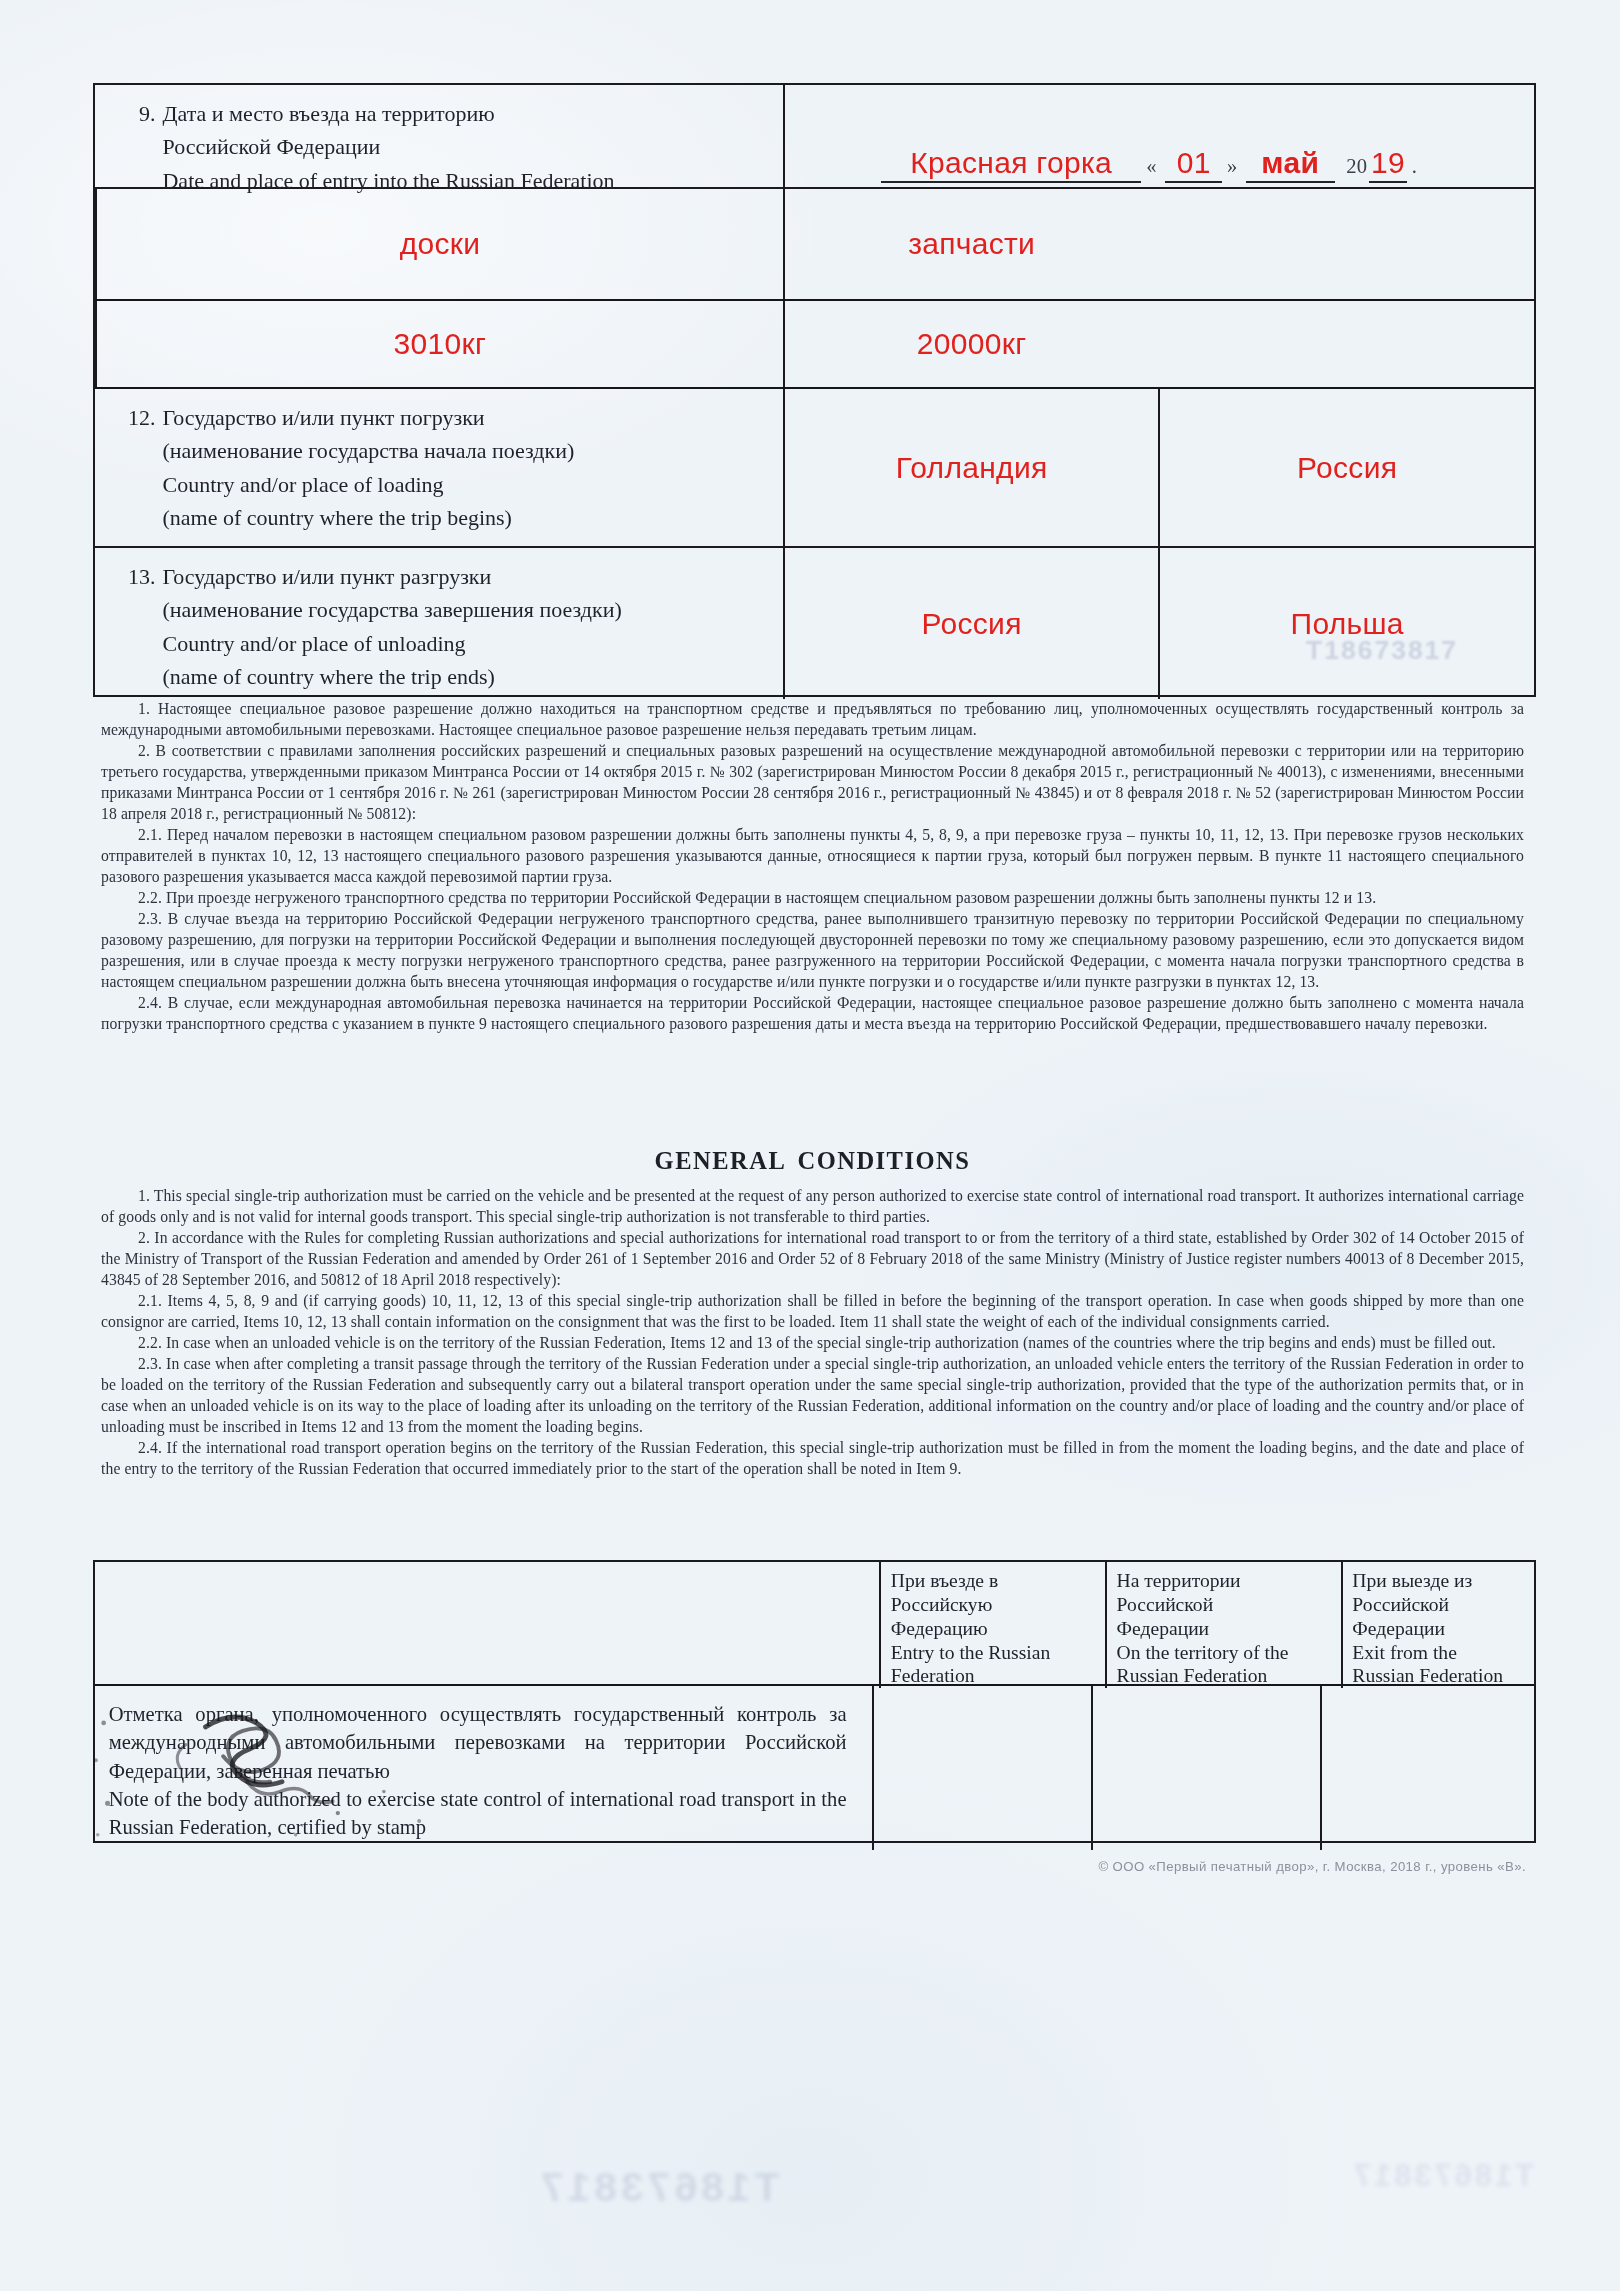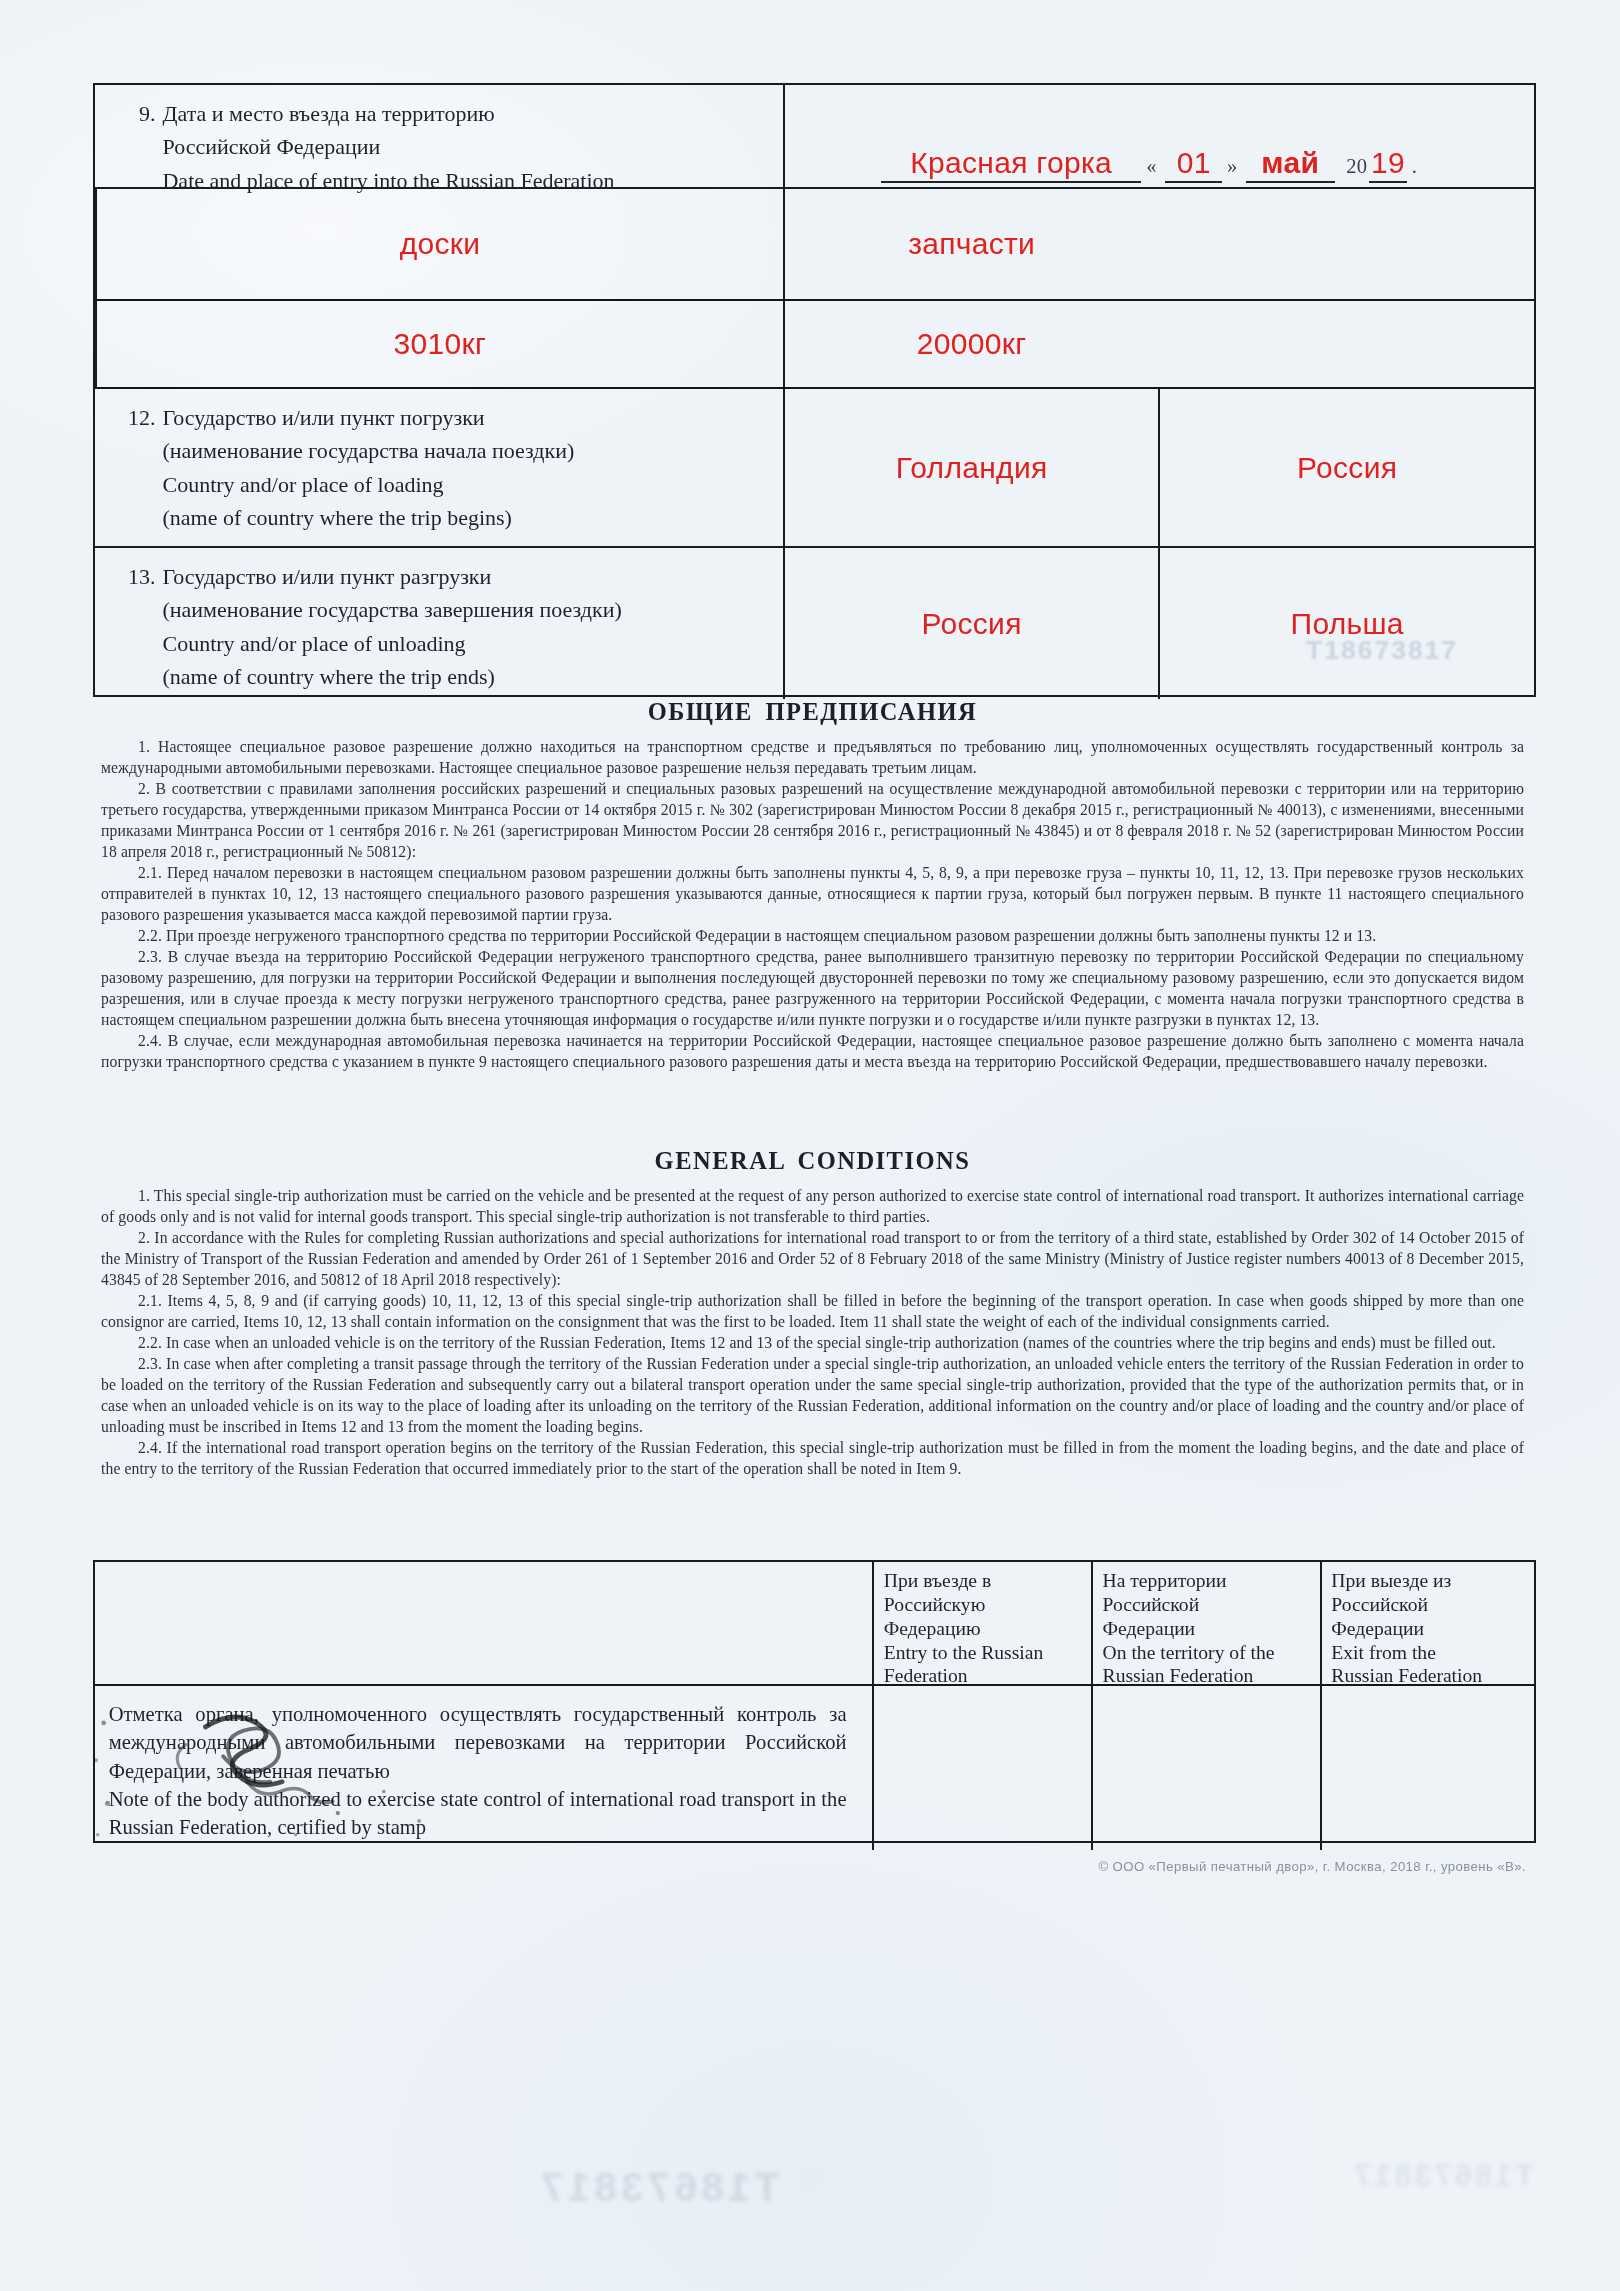--- a/index.html
+++ b/index.html
@@ -72,21 +72,21 @@
     margin:0; text-align:justify; text-indent:37px;
     font-size:15.7px; line-height:21px; color:#2d323d; letter-spacing:0.1px;
   }
 
   
   .stamp-table {
     position:absolute; left:93px; top:1560px; width:1439px;
     border:2.9px solid #1b1b1f;
   }
   .srow { display:grid; grid-template-columns:54% 15.2% 15.9% 14.9%; }
-  .srow.head { height:122px; }
+  .srow.head { height:122px;gap:7px; }
   .srow.body { height:155px; border-top:2.9px solid #16161a;font-family:Liberation Serif, serif; }
   .scell { border-left:2px solid #1b1b1f; }
   .scell:first-child { border-left:none; }
   .shead-text {
     white-space:pre-line; font-size:19.6px; line-height:1.22;
     padding:6.9px 5.9px 0 9.8px; color:#1f222b;
   }
   .snote { padding:13.7px 25.5px 7.8px 13.7px; }
   .snote div {
     text-align:justify; font-size:20.6px; line-height:1.38; color:#1f222b;
@@ -190,21 +190,20 @@
       <div class="cell v value-cell">
           <span class="red">Россия</span>
         </div>
       <div class="cell v value-cell">
           <span class="red">Польша</span>
         </div>
     </div>
   </div>
 
   <div class="conds conds-ru">
-    <h2 class="conds-title">ОБЩИЕ ПРЕДПИСАНИЯ</h2>
     <p>1. Настоящее специальное разовое разрешение должно находиться на транспортном средстве и предъявляться по требованию лиц, уполномоченных осуществлять государственный контроль за международными автомобильными перевозками. Настоящее специальное разовое разрешение нельзя передавать третьим лицам.</p>
     <p>2. В соответствии с правилами заполнения российских разрешений и специальных разовых разрешений на осуществление международной автомобильной перевозки с территории или на территорию третьего государства, утвержденными приказом Минтранса России от 14 октября 2015 г. № 302 (зарегистрирован Минюстом России 8 декабря 2015 г., регистрационный № 40013), с изменениями, внесенными приказами Минтранса России от 1 сентября 2016 г. № 261 (зарегистрирован Минюстом России 28 сентября 2016 г., регистрационный № 43845) и от 8 февраля 2018 г. № 52 (зарегистрирован Минюстом России 18 апреля 2018 г., регистрационный № 50812):</p>
     <p>2.1. Перед началом перевозки в настоящем специальном разовом разрешении должны быть заполнены пункты 4, 5, 8, 9, а при перевозке груза – пункты 10, 11, 12, 13. При перевозке грузов нескольких отправителей в пунктах 10, 12, 13 настоящего специального разового разрешения указываются данные, относящиеся к партии груза, который был погружен первым. В пункте 11 настоящего специального разового разрешения указывается масса каждой перевозимой партии груза.</p>
     <p>2.2. При проезде негруженого транспортного средства по территории Российской Федерации в настоящем специальном разовом разрешении должны быть заполнены пункты 12 и 13.</p>
     <p>2.3. В случае въезда на территорию Российской Федерации негруженого транспортного средства, ранее выполнившего транзитную перевозку по территории Российской Федерации по специальному разовому разрешению, для погрузки на территории Российской Федерации и выполнения последующей двусторонней перевозки по тому же специальному разовому разрешению, если это допускается видом разрешения, или в случае проезда к месту погрузки негруженого транспортного средства, ранее разгруженного на территории Российской Федерации, с момента начала погрузки транспортного средства в настоящем специальном разрешении должна быть внесена уточняющая информация о государстве и/или пункте погрузки и о государстве и/или пункте разгрузки в пунктах 12, 13.</p>
     <p>2.4. В случае, если международная автомобильная перевозка начинается на территории Российской Федерации, настоящее специальное разовое разрешение должно быть заполнено с момента начала погрузки транспортного средства с указанием в пункте 9 настоящего специального разового разрешения даты и места въезда на территорию Российской Федерации, предшествовавшего началу перевозки.</p>
   </div>
 
   <div class="conds conds-en">
     <h2 class="conds-title">GENERAL CONDITIONS</h2>

